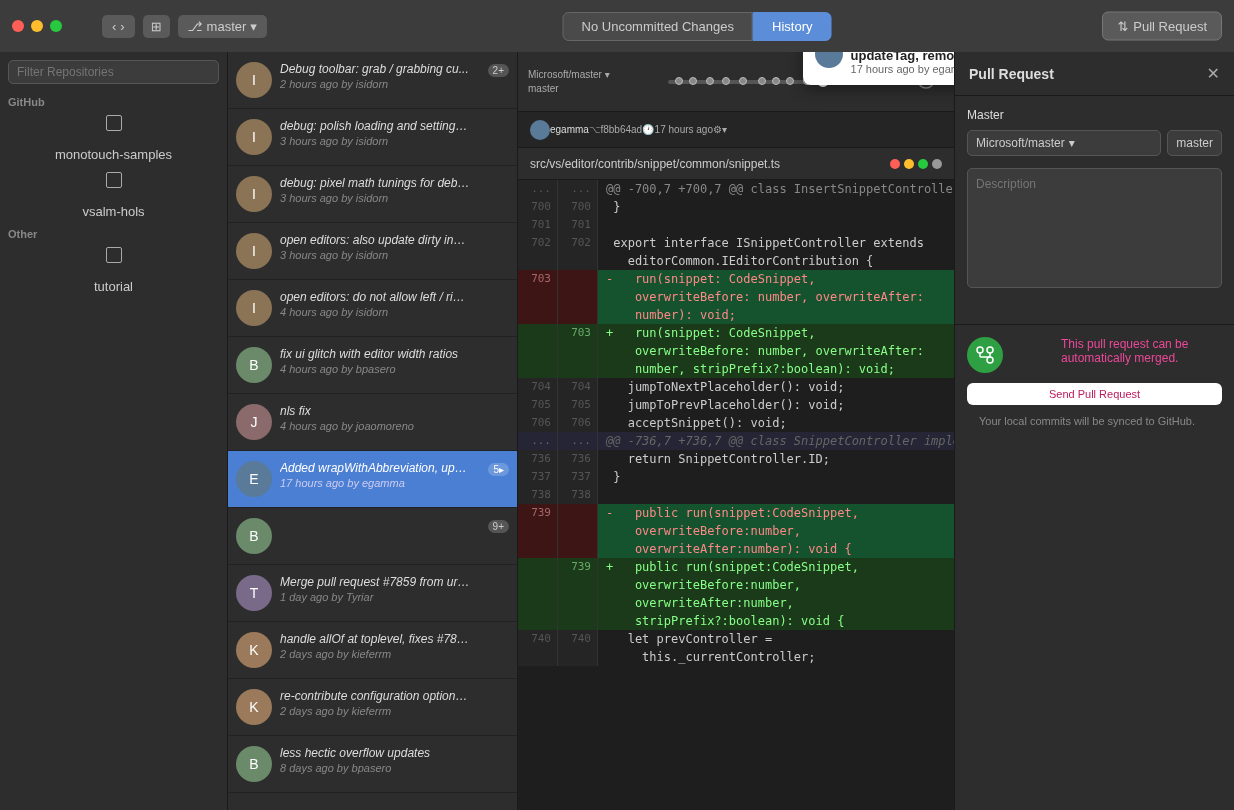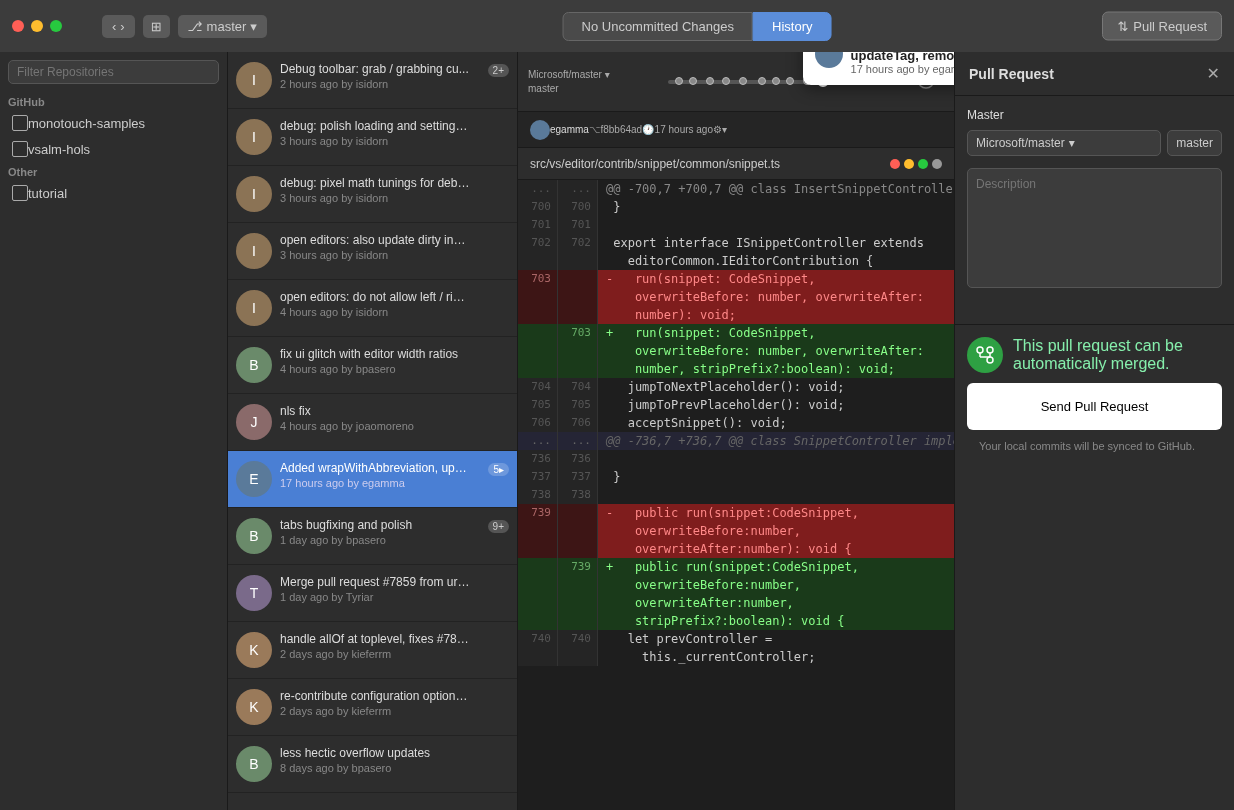--- a/index.html
+++ b/index.html
@@ -21,37 +21,37 @@
     .pull-req-btn { background: #5a5a5a; border: 1px solid #777; color: #ccc; padding: 6px 14px; font-size: 13px; border-radius: 6px; cursor: pointer; display: flex; align-items: center; gap: 5px; }
 
     
     .main { display: flex; height: 758px; }
 
     
     .sidebar { width: 228px; background: #2d2d2d; border-right: 1px solid #1a1a1a; display: flex; flex-direction: column; flex-shrink: 0; }
     .sidebar-filter { padding: 8px; }
     .sidebar-filter input { width: 100%; background: #3c3c3c; border: 1px solid #555; color: #ccc; border-radius: 5px; padding: 4px 8px; font-size: 12px; }
     .sidebar-section-label { padding: 4px 8px 2px; font-size: 11px; color: #888; font-weight: 600; }
-    .sidebar-item { display: flex; align-items: center; gap: 0; padding: 5px 12px; cursor: pointer; font-size: 13px; color: #ccc; }
+    .sidebar-item { display: flex; align-items: center; gap: 16px; padding: 5px 12px; cursor: pointer; font-size: 13px; color: #ccc; flex-direction: column; }
     .sidebar-item.active { background: #4a7fd4; color: #fff; border-radius: 4px; margin: 0 4px; }
     .repo-icon { width: 16px; height: 16px; border: 1.5px solid #aaa; border-radius: 2px; display: inline-block; flex-shrink: 0; }
     .repo-icon-blue { border-color: #5b8dd9; }
 
     
     .commit-list { width: 290px; background: #2d2d2d; border-right: 1px solid #1a1a1a; overflow-y: auto; flex-shrink: 0; }
     .commit-item { display: flex; align-items: flex-start; padding: 10px 8px; border-bottom: 1px solid #222; cursor: pointer; gap: 8px; position: relative; }
     .commit-item.selected { background: #4a7fd4; }
     .avatar { width: 36px; height: 36px; border-radius: 50%; background: #666; flex-shrink: 0; overflow: hidden; display: flex; align-items: center; justify-content: center; font-size: 14px; color: #fff; }
     .avatar-isidorn { background: #8b7355; }
     .avatar-bpasero { background: #6a8a6a; }
     .avatar-joaomoreno { background: #8a6a6a; }
     .avatar-egamma { background: #5a7a9a; }
     .avatar-tyriar { background: #7a6a8a; }
     .avatar-kieferrm { background: #9a7a5a; }
-    .commit-info { flex: 1; min-width: 0; }
+    .commit-info { flex: 1; min-width: 0; font-style: italic; }
     .commit-title { font-size: 12px; color: #ddd; white-space: nowrap; overflow: hidden; text-overflow: ellipsis; max-width: 190px; }
     .commit-item.selected .commit-title { color: #fff; }
     .commit-meta { font-size: 11px; color: #888; margin-top: 2px; }
     .commit-item.selected .commit-meta { color: #cce; }
     .commit-badge { position: absolute; right: 8px; top: 12px; background: #555; color: #ccc; border-radius: 8px; font-size: 10px; padding: 1px 5px; display: flex; align-items: center; gap: 2px; }
     .commit-item.selected .commit-badge { background: rgba(255,255,255,0.2); color: #fff; }
 
     
     .diff-view { flex: 1; background: #1e1e1e; overflow: hidden; display: flex; flex-direction: column; }
 
@@ -70,40 +70,40 @@
     .fd3 { background: #27c93f; }
     .fd4 { background: #999; }
 
     
     .diff-content { flex: 1; overflow-y: auto; font-family: 'SF Mono', Monaco, monospace; font-size: 12px; background: #1e1e1e; }
     .diff-line { display: flex; min-height: 18px; }
     .line-num { width: 40px; text-align: right; padding: 0 6px; color: #555; background: #252525; border-right: 1px solid #333; flex-shrink: 0; font-size: 11px; line-height: 18px; user-select: none; }
     .line-num.removed { background: #3d1515; color: #a66; }
     .line-num.added { background: #1a3a1a; color: #6a6; }
     .line-content { padding: 0 8px; flex: 1; line-height: 18px; color: #ccc; white-space: pre; }
-    .line-content.removed { background: #7f1d1d; color: #f88; }
+    .line-content.removed { background: #14532d; color: #f88; }
     .line-content.added { background: #1a3a1a; color: #8f8; }
     .line-content.context { background: #1e1e1e; color: #888; }
 
     
     .pr-panel { width: 280px; background: #2d2d2d; border-left: 1px solid #1a1a1a; display: flex; flex-direction: column; flex-shrink: 0; }
     .pr-header { display: flex; align-items: center; justify-content: space-between; padding: 12px 14px; border-bottom: 1px solid #1a1a1a; }
     .pr-title { font-size: 14px; font-weight: 600; color: #ddd; }
     .pr-close { color: #aaa; cursor: pointer; font-size: 16px; }
     .pr-body { padding: 12px; }
     .pr-label { font-size: 12px; color: #ddd; margin-bottom: 8px; }
     .pr-input-row { display: flex; align-items: center; gap: 6px; margin-bottom: 12px; }
     .pr-repo-select { background: #3c3c3c; border: 1px solid #555; color: #ccc; border-radius: 5px; padding: 5px 8px; font-size: 12px; cursor: pointer; display: flex; align-items: center; gap: 4px; flex: 1; }
     .pr-branch-select { background: #3c3c3c; border: 1px solid #555; color: #ccc; border-radius: 5px; padding: 5px 8px; font-size: 12px; cursor: pointer; display: flex; align-items: center; gap: 4px; }
     .pr-description { width: 100%; background: #3c3c3c; border: 1px solid #555; color: #888; border-radius: 5px; padding: 8px; font-size: 12px; height: 120px; resize: none; font-family: inherit; }
     .pr-merge-section { padding: 12px; border-top: 1px solid #1a1a1a; margin-top: 20px; display: flex; flex-direction: column; gap: 10px; }
     .merge-info { display: flex; align-items: flex-start; gap: 10px; }
     .merge-icon { width: 36px; height: 36px; background: #2ea043; border-radius: 50%; display: flex; align-items: center; justify-content: center; flex-shrink: 0; }
-    .merge-text { font-size: 16px; color: #86efac; }
-    .send-pr-btn { background: #fff; color: #000000; border: none; border-radius: 6px; padding: 16px; font-size: 13px; font-weight: 500; cursor: pointer; text-align: center; }
+    .merge-text { font-size: 12px; color: #ec4899; margin-left: 48px; }
+    .send-pr-btn { background: #fff; color: #be185d; border: none; border-radius: 6px; padding: 5px; font-size: 11px; font-weight: 500; cursor: pointer; text-align: center; }
     .pr-footer { font-size: 11px; color: #888; padding: 0 12px; }
 
     
     ::-webkit-scrollbar { width: 6px; }
     ::-webkit-scrollbar-track { background: #1e1e1e; }
     ::-webkit-scrollbar-thumb { background: #555; border-radius: 3px; }
   </style>
 </head>
 <body>
 
@@ -217,24 +217,20 @@
     <div class="commit-item selected">
       <div class="avatar avatar-egamma">E</div>
       <div class="commit-info">
         <div class="commit-title">Added wrapWithAbbreviation, upd...</div>
         <div class="commit-meta">17 hours ago by egamma</div>
       </div>
       <div class="commit-badge">5▸</div>
     </div>
     <div class="commit-item">
       <div class="avatar avatar-bpasero">B</div>
-      <div class="commit-info">
-        <div class="commit-title">tabs bugfixing and polish</div>
-        <div class="commit-meta">1 day ago by bpasero</div>
-      </div>
       <div class="commit-badge">9+</div>
     </div>
     <div class="commit-item">
       <div class="avatar avatar-tyriar">T</div>
       <div class="commit-info">
         <div class="commit-title">Merge pull request #7859 from urband...</div>
         <div class="commit-meta">1 day ago by Tyriar</div>
       </div>
     </div>
     <div class="commit-item">
@@ -400,20 +396,21 @@
       </div>
 
       <div class="diff-line">
         <div class="line-num" style="background:#252535;color:#666;">...</div>
         <div class="line-num" style="background:#252535;color:#666;">...</div>
         <div class="line-content" style="background:#252535;color:#666;font-style:italic;">@@ -736,7 +736,7 @@ class SnippetController implements ISnippetController {</div>
       </div>
       <div class="diff-line">
         <div class="line-num">736</div>
         <div class="line-num">736</div>
+        <div class="line-content">   return SnippetController.ID;</div>
       </div>
       <div class="diff-line">
         <div class="line-num">737</div>
         <div class="line-num">737</div>
         <div class="line-content"> }</div>
       </div>
       <div class="diff-line">
         <div class="line-num">738</div>
         <div class="line-num">738</div>
         <div class="line-content"> </div>

